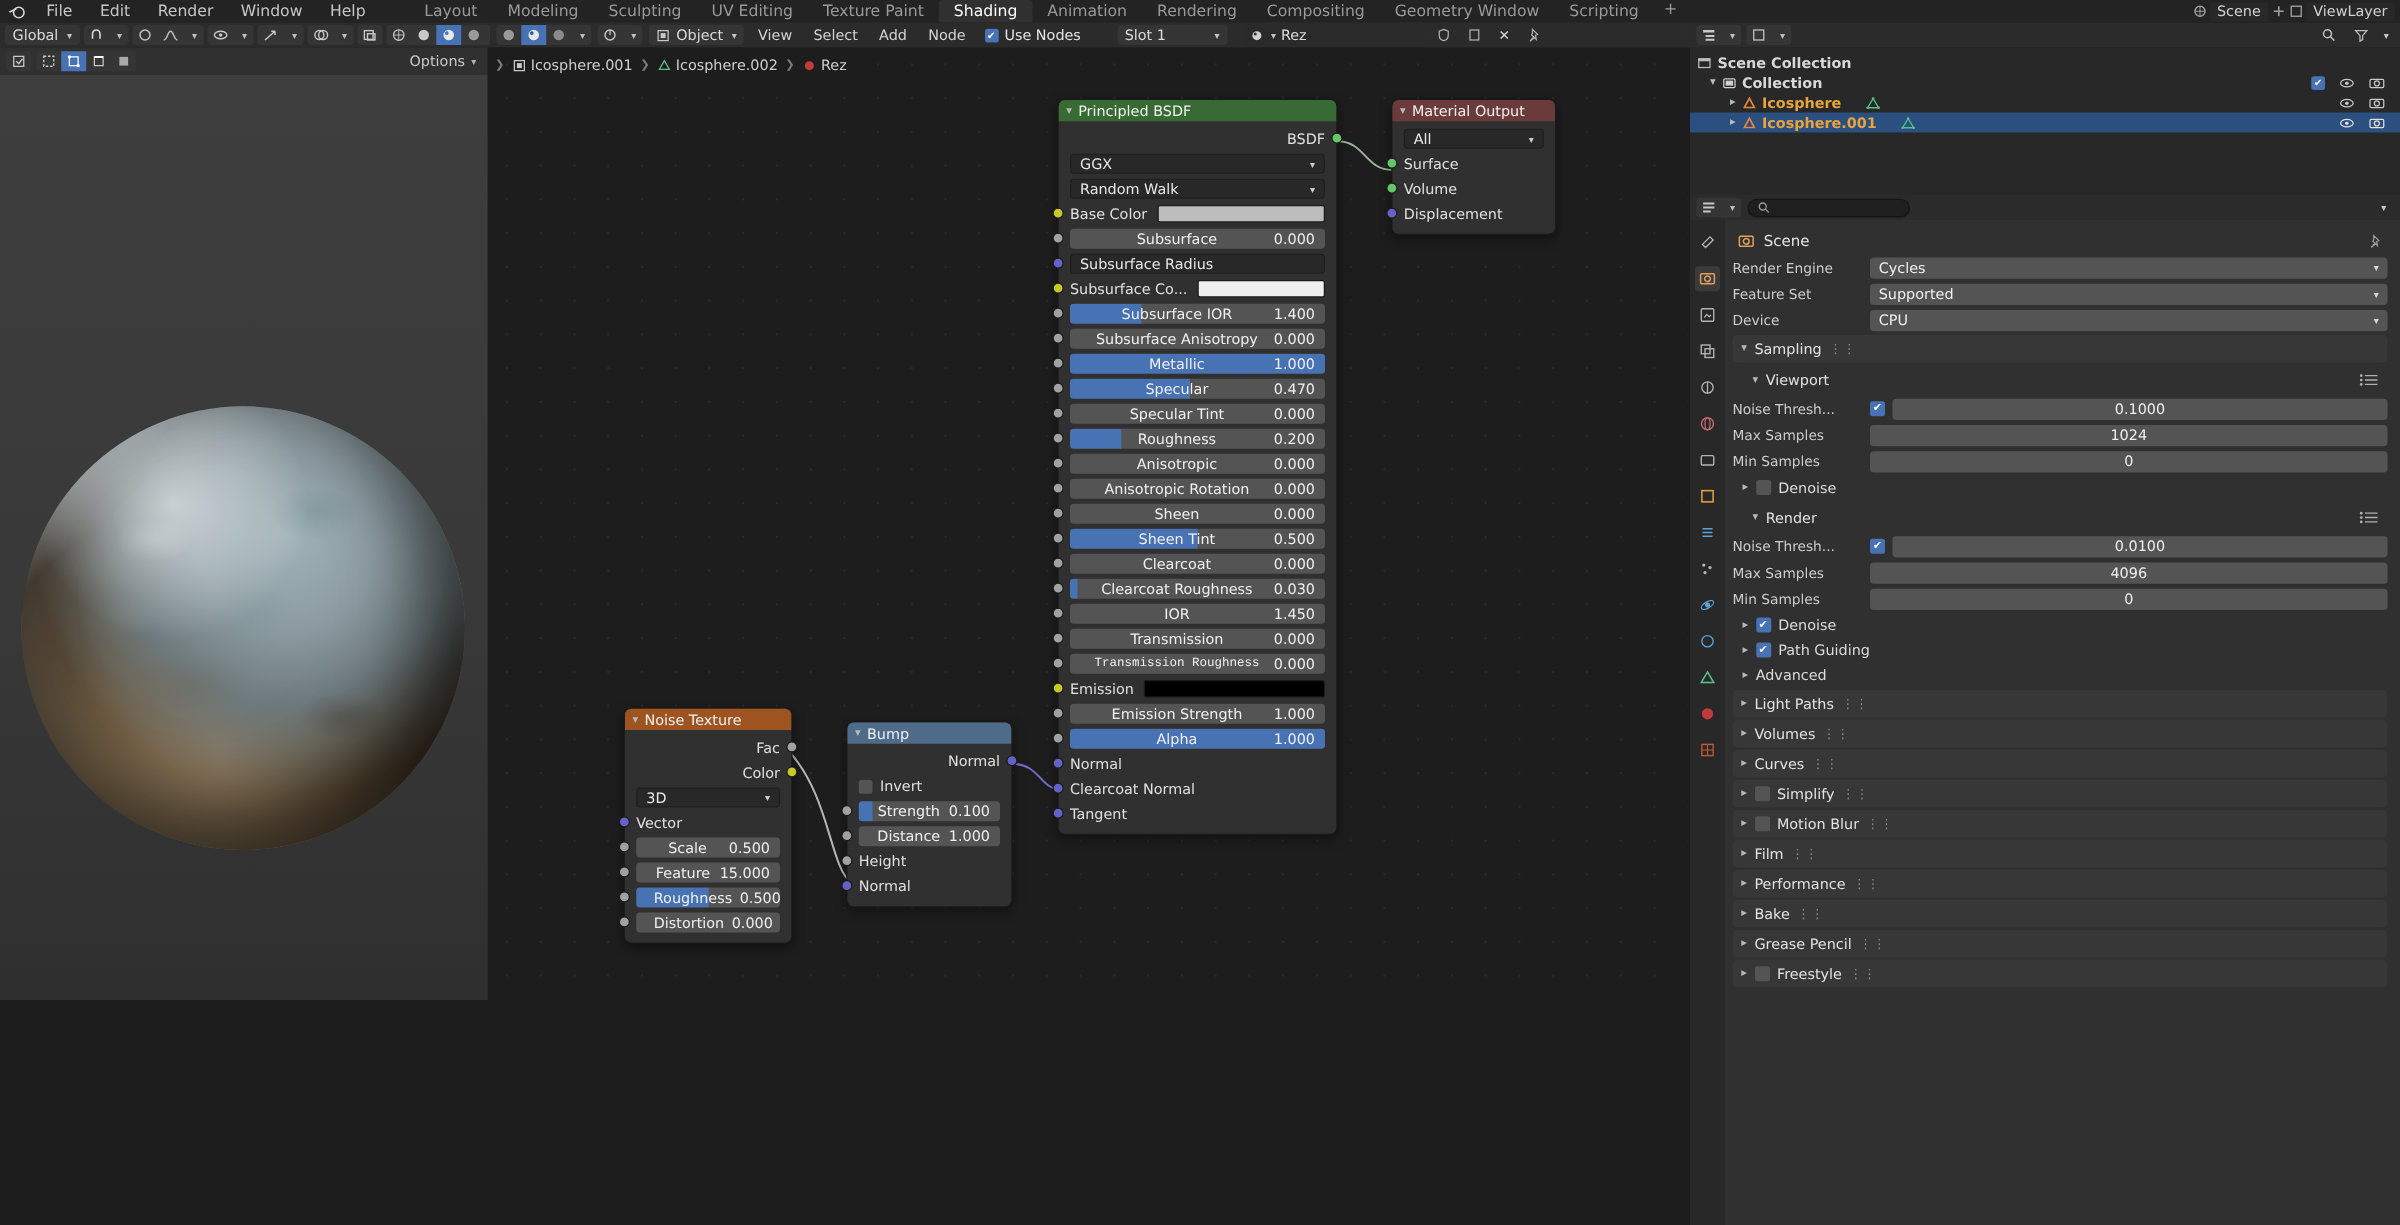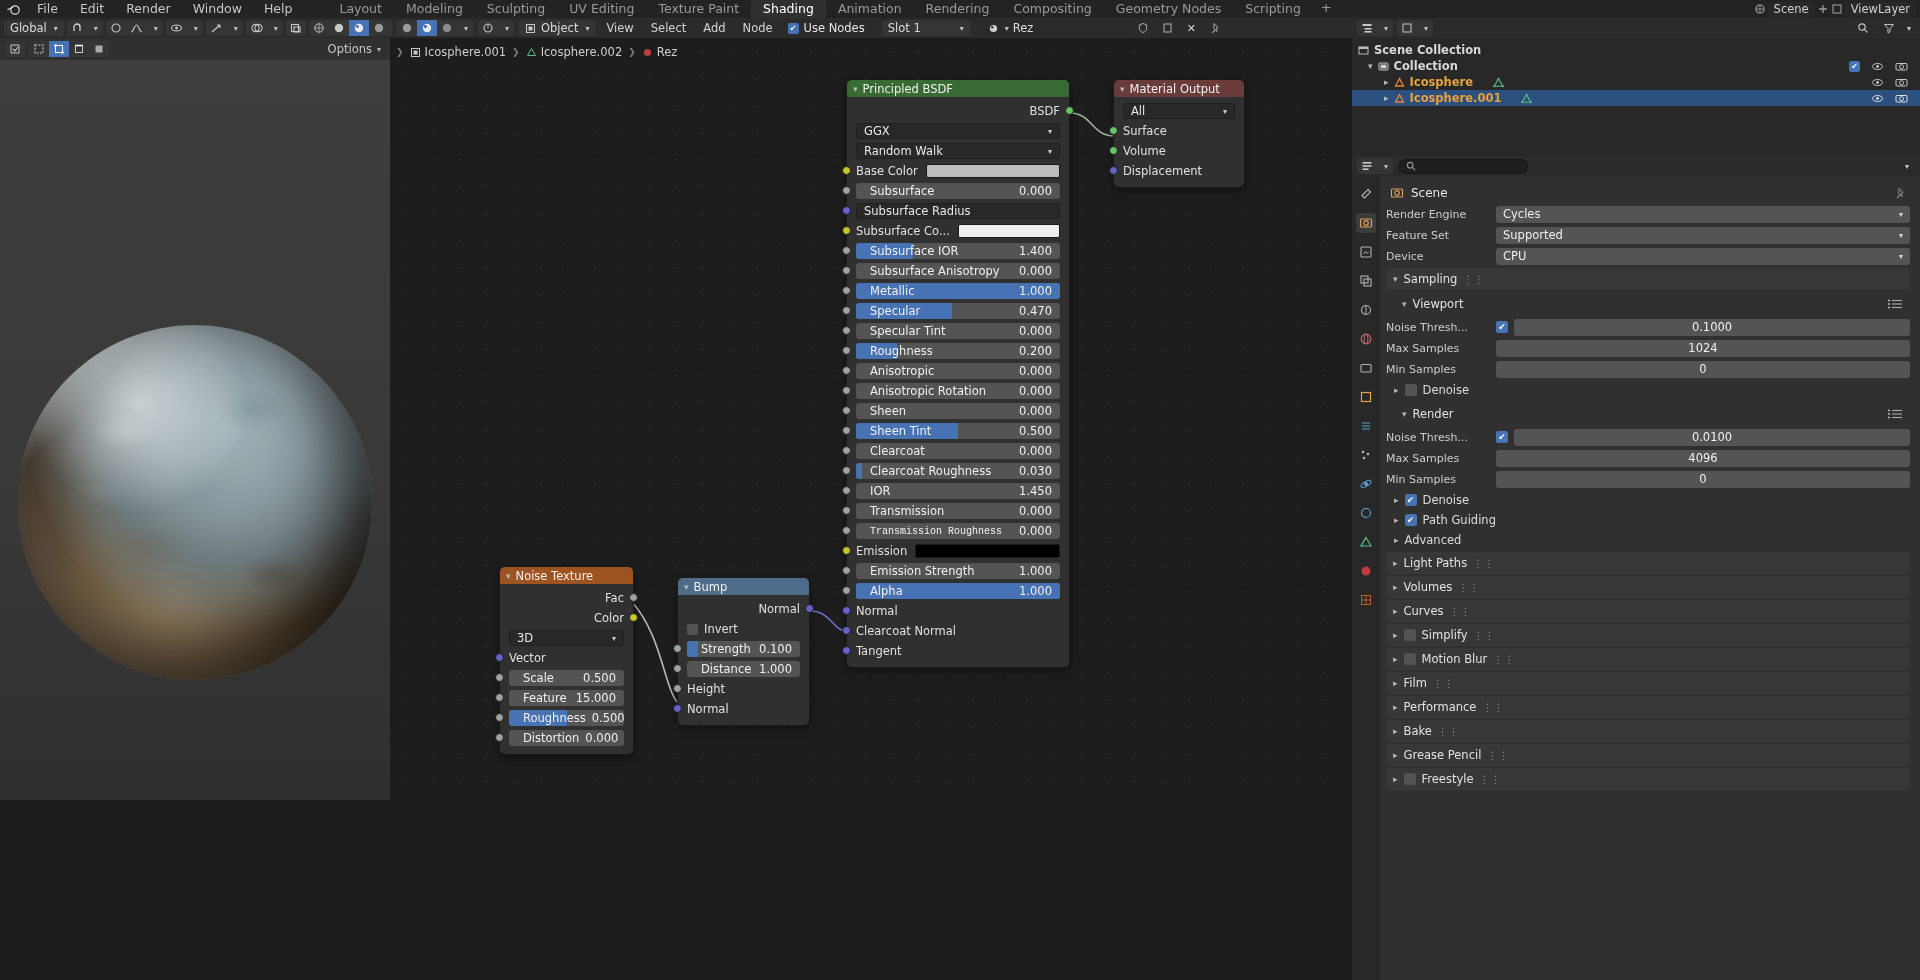--- a/index.html
+++ b/index.html
@@ -99,21 +99,21 @@
   .sock.green { background:#63c763; }
   .sock.l { left:-5px; }
   .sock.r { right:-5px; }
   .lbl { font-size:11.5px; color:#e0e0e0; }
   .lbl.r { margin-left:auto; }
   .field { height:16px; flex:1; background:#545454; border-radius:3px; display:flex;
      align-items:center; justify-content:space-between; padding:0 8px; font-size:11.5px;
      color:#f0f0f0; position:relative; overflow:hidden; }
   .field .fill { position:absolute; left:0; top:0; bottom:0; background:#4772b3; }
   .field .ftxt, .field .fval { position:relative; z-index:1; }
-  .field .ftxt { flex:1; padding-left:6px;}
+  .field .ftxt { flex:1; text-align:center; padding-left:6px;}
   .field .fval { padding-left:6px; }
   .dropdown { height:16px; flex:1; background:#282828; border-radius:3px; display:flex;
      align-items:center; justify-content:space-between; padding:0 7px; font-size:11.5px; color:#e8e8e8;
      border:1px solid #1f1f1f; }
   .swatch { height:14px; flex:1; border-radius:2px; border:1px solid #1a1a1a; margin-left:8px; }
   .ckrow { display:flex; align-items:center; gap:6px; }
   .ckbox { width:11px; height:11px; background:#545454; border-radius:2px; }
 
   
   .outliner-hdr { position:absolute; left:1352px; top:18px; width:568px; height:20px;
@@ -180,21 +180,21 @@
     <div class="ws-tabs">
       <div class="ws-tab">Layout</div>
       <div class="ws-tab">Modeling</div>
       <div class="ws-tab">Sculpting</div>
       <div class="ws-tab">UV Editing</div>
       <div class="ws-tab">Texture Paint</div>
       <div class="ws-tab active">Shading</div>
       <div class="ws-tab">Animation</div>
       <div class="ws-tab">Rendering</div>
       <div class="ws-tab">Compositing</div>
-      <div class="ws-tab">Geometry Nodes</div>
+      <div class="ws-tab">Geometry Window</div>
       <div class="ws-tab">Scripting</div>
       <div class="ws-plus">+</div>
     </div>
 
     <div class="topbar-right">
       <span class="scene-ico">
         <svg width="12" height="12" viewBox="0 0 12 12">
             <circle cx="6" cy="6" r="4" fill="none" stroke="#bdbdbd" stroke-width="1.2"></circle>
             <path d="M6 2v8M2 6h8" stroke="#bdbdbd" stroke-width=".8"></path>
           </svg>
@@ -404,21 +404,21 @@
       <span class="drop-arrow">▾</span>
     </div>
     <div class="ne-menu">View</div>
     <div class="ne-menu">Select</div>
     <div class="ne-menu">Add</div>
     <div class="ne-menu">Node</div>
     <div style="display:flex;align-items:center;gap:5px;margin-left:4px;">
       <span class="chk">✔</span>
       <span style="font-size:11.5px;">Use Nodes</span>
     </div>
-    <div class="slot-field" style="margin-left:12px;">
+    <div class="slot-field" style="margin-left:24px;">
       <span>Slot 1</span>
       <span class="drop-arrow">▾</span>
     </div>
     <div class="mat-field" style="margin-left:8px;">
       <span>
         <svg width="11" height="11" viewBox="0 0 11 11">
             <circle cx="5.5" cy="5.5" r="3.6" fill="#d0d0d0"></circle>
             <circle cx="4.2" cy="4.2" r="1.2" fill="#2f2f2f"></circle>
           </svg>
       </span>

